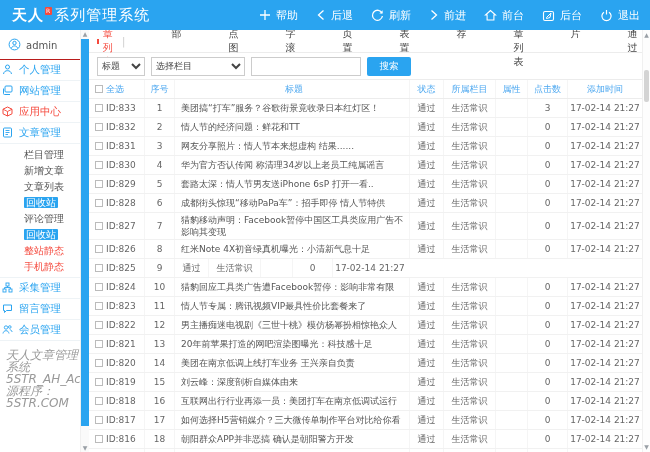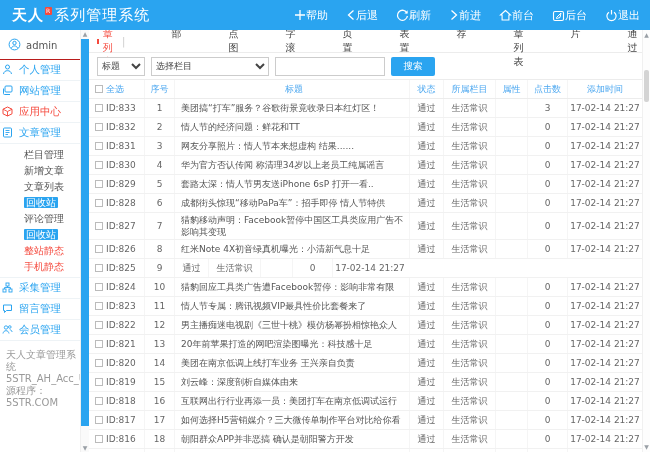--- a/index.html
+++ b/index.html
@@ -7,41 +7,41 @@
     font-family:"DejaVu Sans","Liberation Sans",sans-serif; background:#fff; }
 
   
   .topbar { height:30px; background:#2aa4f0; display:flex; align-items:center;
     justify-content:space-between; padding:0 10px 0 12px; color:#fff; }
   .logo { display:flex; align-items:flex-start; font-size:15px; letter-spacing:1px; }
   .logo .primary { font-weight:bold; }
   .logo .badge { font-size:6px; background:#f5493d; color:#fff; padding:0 1px;
     border-radius:1px; margin:1px 2px 0 1px; line-height:8px; }
   .topbar-actions { display:flex; align-items:center; gap:18px; }
-  .tb-btn { display:flex; align-items:center; font-size:11px; color:#fff;
+  .tb-btn { display:flex; align-items:center; gap:5px; font-size:11px; color:#fff;
     cursor:pointer; background:none; border:none; font-family:inherit; }
   .tb-btn svg { display:block; }
 
   
   .body { display:flex; height:422px; }
 
   
   .sidebar { width:80px; background:#fff; flex:none; padding-top:4px; overflow:hidden; }
   .admin-row { display:flex; align-items:center; gap:5px; padding:4px 0 6px 8px;
     border-bottom:1px solid #b91c1c; color:#555; font-size:10px; }
   .admin-row svg { color:#2aa4f0; }
   .side-item { display:flex; align-items:center; gap:6px; padding:0 0 0 2px;
     height:21px; font-size:10.5px; color:#2aa4f0; border-bottom:1px solid #eef3f6; cursor:pointer; }
   .side-item.red { color:#f5493d; }
   .side-sub { padding:3px 0 2px 0; border-bottom:1px solid #eef3f6; }
   .sub-item { display:block; padding:1px 0 1px 16px; font-size:10px; color:#555;
     height:16px; line-height:14px; cursor:pointer;margin-left:8px; }
   .sub-item.chip span { background:#2aa4f0; color:#fff; padding:0 2px; border-radius:1px; }
   .sub-item.red { color:#f5493d; }
-  .side-footer { padding:8px 0 0 6px; color:#999; font-size:10px; line-height:12px; }
+  .side-footer { padding:8px 0 0 6px; color:#999; font-size:12px; line-height:12px;font-style:italic; }
 
   
   .side-scroll { width:9px; flex:none; background:#fafafa; position:relative;
     border-left:1px solid #f0f0f0; }
   .side-scroll .arr { position:absolute; left:0; width:100%; text-align:center;
     font-size:6px; color:#9aa0a6; line-height:8px; }
   .side-scroll .arr.up { top:0; }
   .side-scroll .arr.down { bottom:0; }
   .side-scroll .thumb { position:absolute; top:9px; bottom:26px; left:0; right:0;
     background:#2aa4f0; }
@@ -55,21 +55,21 @@
   .tab-active .sq { width:5px; height:5px; background:#f5493d; display:inline-block; }
   .tab-sep { color:#ccc; margin:0 6px; }
   .tab-links { display:flex; gap:7px; }
   .tab-link { color:#444; cursor:pointer;margin-left:40px; }
 
   .filterbar { height:26px; display:flex; align-items:center; gap:6px; padding:0 8px;
     flex:none; }
   .filterbar select, .filterbar input { height:19px; border:1px solid #ccc;
     background:#fff; font-size:9px; color:#444; font-family:inherit; }
   .sel-field { width:48px; }
-  .sel-category { width:118px; }
+  .sel-category { width:94px; }
   .search-input { width:110px; padding:0 4px; }
   .search-btn { height:19px; width:44px; background:#2aa4f0; color:#fff; border:none;
     font-size:9.5px; border-radius:2px; cursor:pointer; font-family:inherit; }
 
   
   .table { flex:1; overflow:hidden; display:flex; flex-direction:column; }
   .tr { display:flex; align-items:center; border-bottom:1px solid #f1f1f1; min-height:19px; }
   .thead { border-top:1px solid #ececec; border-bottom:1px solid #ececec;
     color:#4ba7f0; min-height:20px; }
   .thead .td { color:#4ba7f0; }

